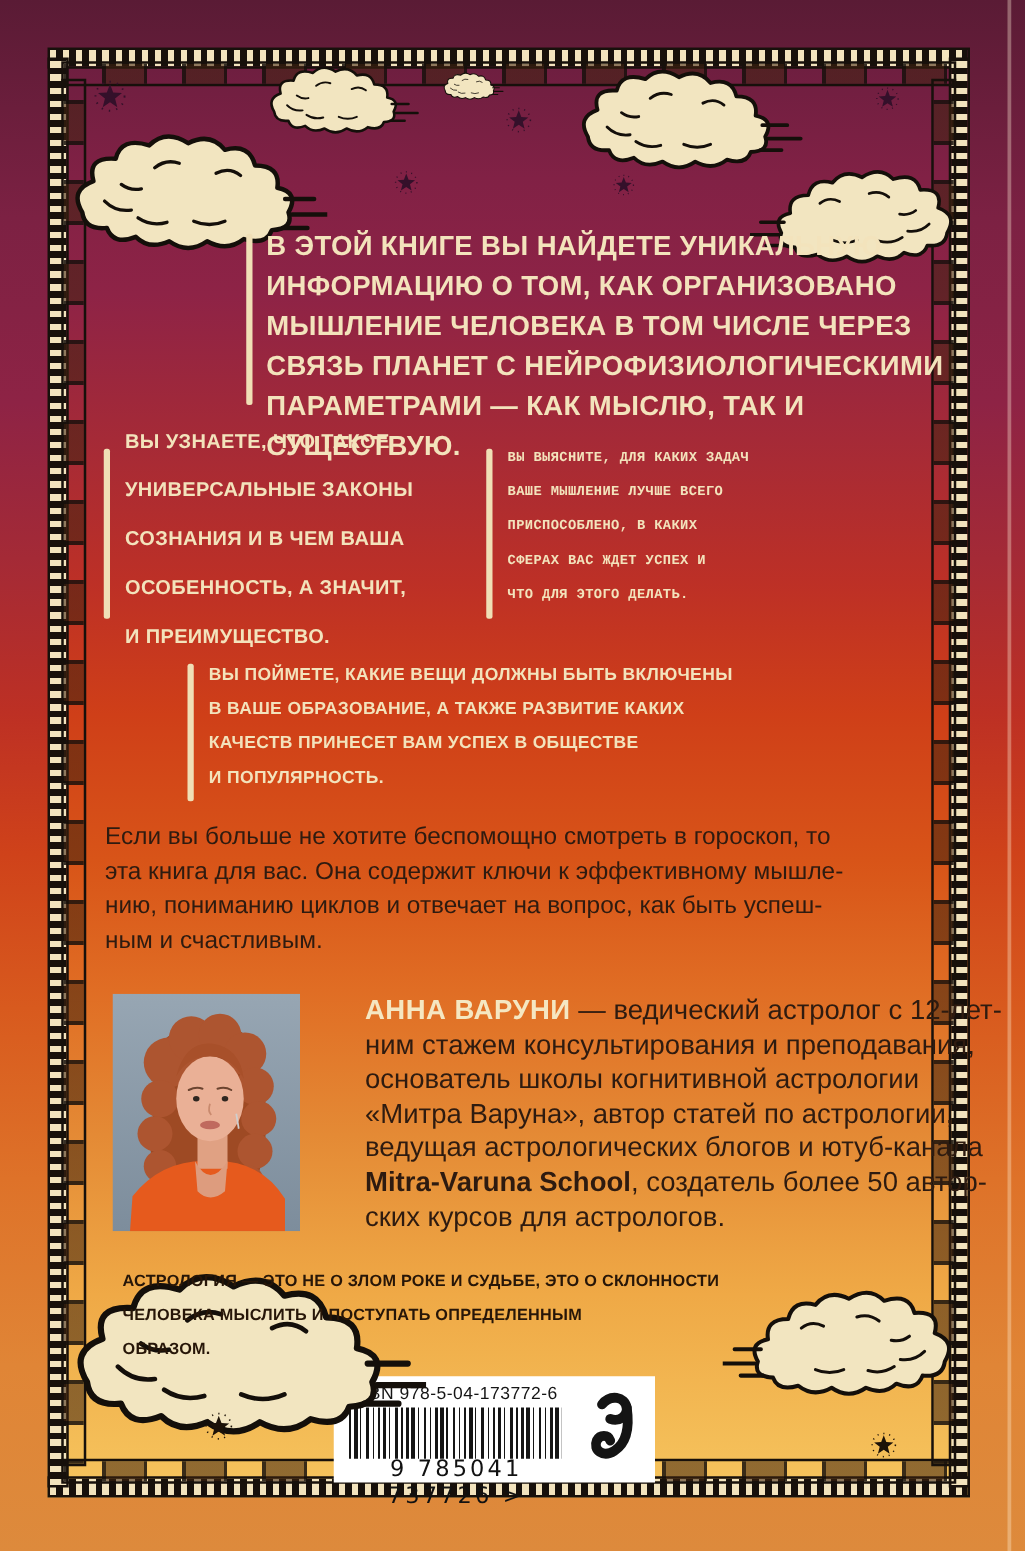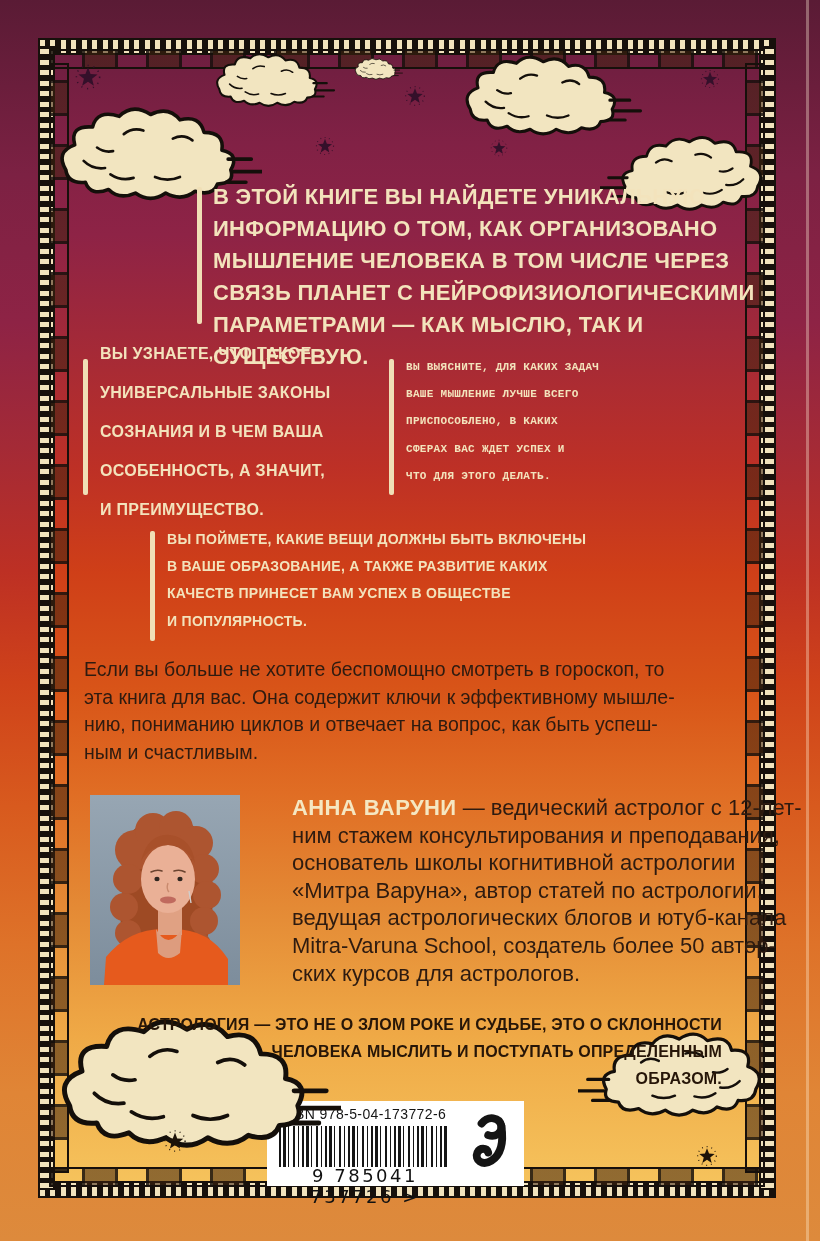--- a/index.html
+++ b/index.html
@@ -37,23 +37,23 @@
   .bar-lead{left:197px;top:187px;height:137px;}
   .bar-colL{left:83px;top:359px;height:136px;}
   .bar-colR{left:389px;top:359px;height:136px;}
   .bar-wide{left:150px;top:531px;height:110px;}
 
   .pitch{position:absolute;left:84px;top:656px;width:610px;color:#2e1b10;font-size:19.5px;line-height:27.5px;white-space:pre-line;}
 
   .photo{position:absolute;left:90px;top:795px;width:150px;height:190px;}
   .bio{position:absolute;left:255px;top:794px;width:510px;color:#2e1b10;font-size:22px;line-height:27.6px;white-space:pre-line;margin-left:37px;}
   .bio .name{color:#f5e7c2;font-weight:700;letter-spacing:.4px;}
-  .bio .bold{font-weight:400;text-align:center;}
-
-  .quote{position:absolute;left:98px;top:1011px;width:624px;text-align:right;color:#271608;font-weight:600;font-size:16px;line-height:27px;white-space:pre-line;letter-spacing:.2px;}
+  .bio .bold{font-weight:700;text-align:center;}
+
+  .quote{position:absolute;left:98px;top:1011px;width:624px;text-align:left;color:#271608;font-weight:600;font-size:13px;line-height:27px;white-space:pre-line;letter-spacing:.2px;}
 
   
   .barcode-box{position:absolute;left:267px;top:1101px;width:257px;height:85px;background:#fff;}
   .isbn-label{position:absolute;left:14px;top:5px;font-size:14px;color:#151515;letter-spacing:.4px;}
   .ean-bars{position:absolute;left:12px;top:25px;width:170px;height:41px;
     background:repeating-linear-gradient(90deg,#151515 0 2px,#fff 2px 4px,#151515 4px 7px,#fff 7px 9px,#151515 9px 10px,#fff 10px 14px,#151515 14px 16px,#fff 16px 19px,#151515 19px 20px,#fff 20px 23px);}
   .ean-digits{position:absolute;left:2px;top:64px;width:192px;text-align:center;font-size:18px;color:#111;letter-spacing:2.5px;font-family:"DejaVu Sans",sans-serif;}
   .eksmo{position:absolute;left:196px;top:11px;width:52px;height:66px;}
 
   .star{position:absolute;}

